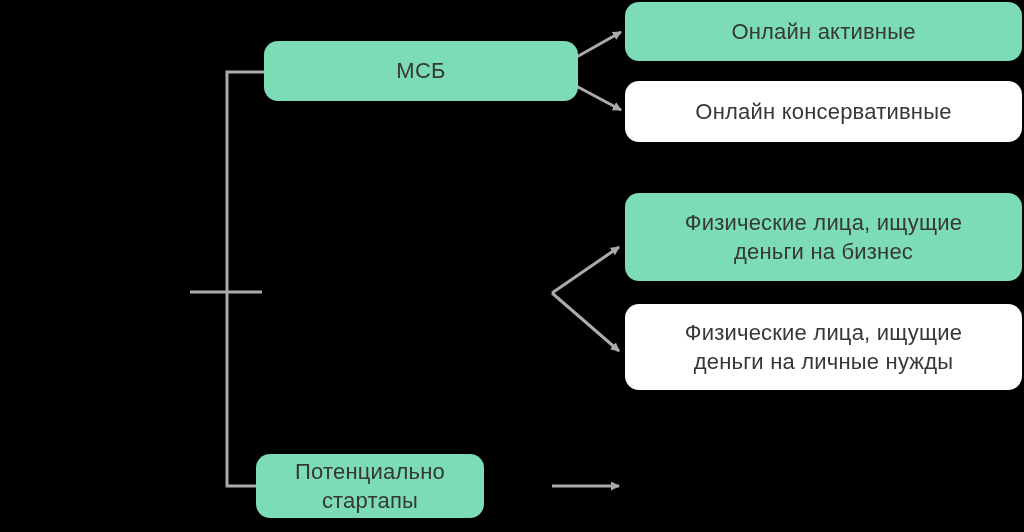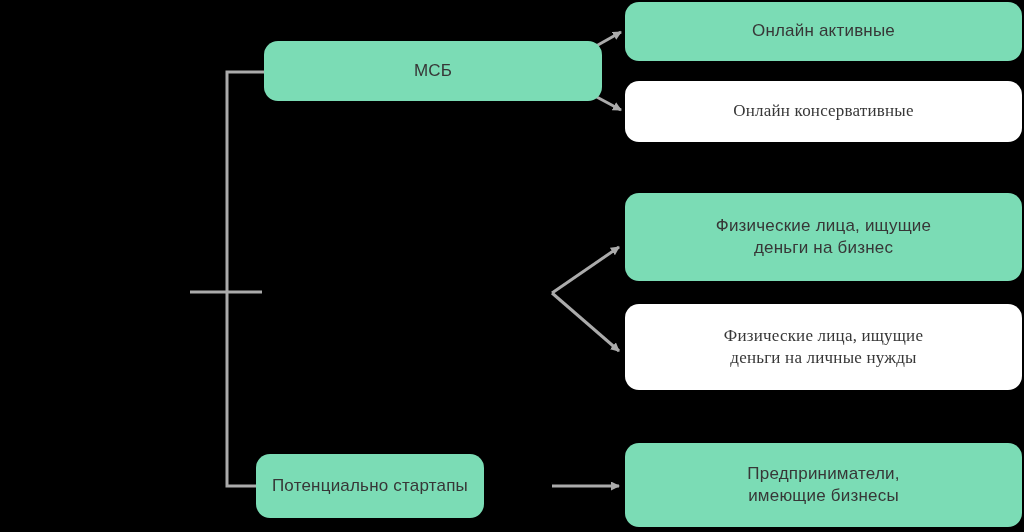--- a/index.html
+++ b/index.html
@@ -38,29 +38,29 @@
   .node{
     position:absolute;
     display:flex;
     align-items:center;
     justify-content:center;
     text-align:center;
     border-radius:14px;
     box-sizing:border-box;
     padding:4px 14px;
     color:var(--text);
-    font-size:17px;
+    font-size:22px;
     line-height:1.32;
     letter-spacing:0.2px;
   }
   .node .label{
     white-space:pre-line;
   }
   .node.green{background:var(--node-green);}
-  .node.white{background:var(--node-white);font-family:Liberation Serif, serif;}
+  .node.white{background:var(--node-white);}
 </style>
 </head>
 <body>
 
 <div class="canvas">
 
   <svg class="connectors" width="1024" height="532" viewBox="0 0 1024 532" xmlns="http://www.w3.org/2000/svg">
     <defs>
       <marker id="ah" markerUnits="userSpaceOnUse" markerWidth="10" markerHeight="10" refX="8" refY="4.5" orient="auto">
         <path class="arrowhead" d="M0,0 L9,4.5 L0,9 Z"></path>
@@ -74,21 +74,21 @@
     <line class="ln" x1="550" y1="72" x2="621" y2="32" marker-end="url(#ah)"></line>
     <line class="ln" x1="550" y1="72" x2="621" y2="110" marker-end="url(#ah)"></line>
 
     <line class="ln" x1="552" y1="293" x2="619" y2="247" marker-end="url(#ah)"></line>
     <line class="ln" x1="552" y1="293" x2="619" y2="351" marker-end="url(#ah)"></line>
 
     <line class="ln" x1="552" y1="486" x2="619" y2="486" marker-end="url(#ah)"></line>
   </svg>
 
 
-  <div class="node green" style="left:264px;top:41px;width:338px;height:60px">
+  <div class="node green" style="left:264px;top:41px;width:314px;height:60px">
     <span class="label">МСБ</span>
   </div>
 
 
   <div class="node green" style="left:256px;top:454px;width:228px;height:64px">
     <span class="label">Потенциально стартапы</span>
   </div>
 
   <div class="node green" style="left:625px;top:2px;width:397px;height:59px">
     <span class="label">Онлайн активные</span>
@@ -101,18 +101,14 @@
   <div class="node green" style="left:625px;top:193px;width:397px;height:88px">
     <span class="label">Физические лица, ищущие
 деньги на бизнес</span>
   </div>
 
   <div class="node white" style="left:625px;top:304px;width:397px;height:86px">
     <span class="label">Физические лица, ищущие
 деньги на личные нужды</span>
   </div>
 
-  <div class="node green" style="left:625px;top:443px;width:397px;height:84px">
-    <span class="label">Предприниматели,
-имеющие бизнесы</span>
-  </div>
 
 </div>
 
 </body></html>

